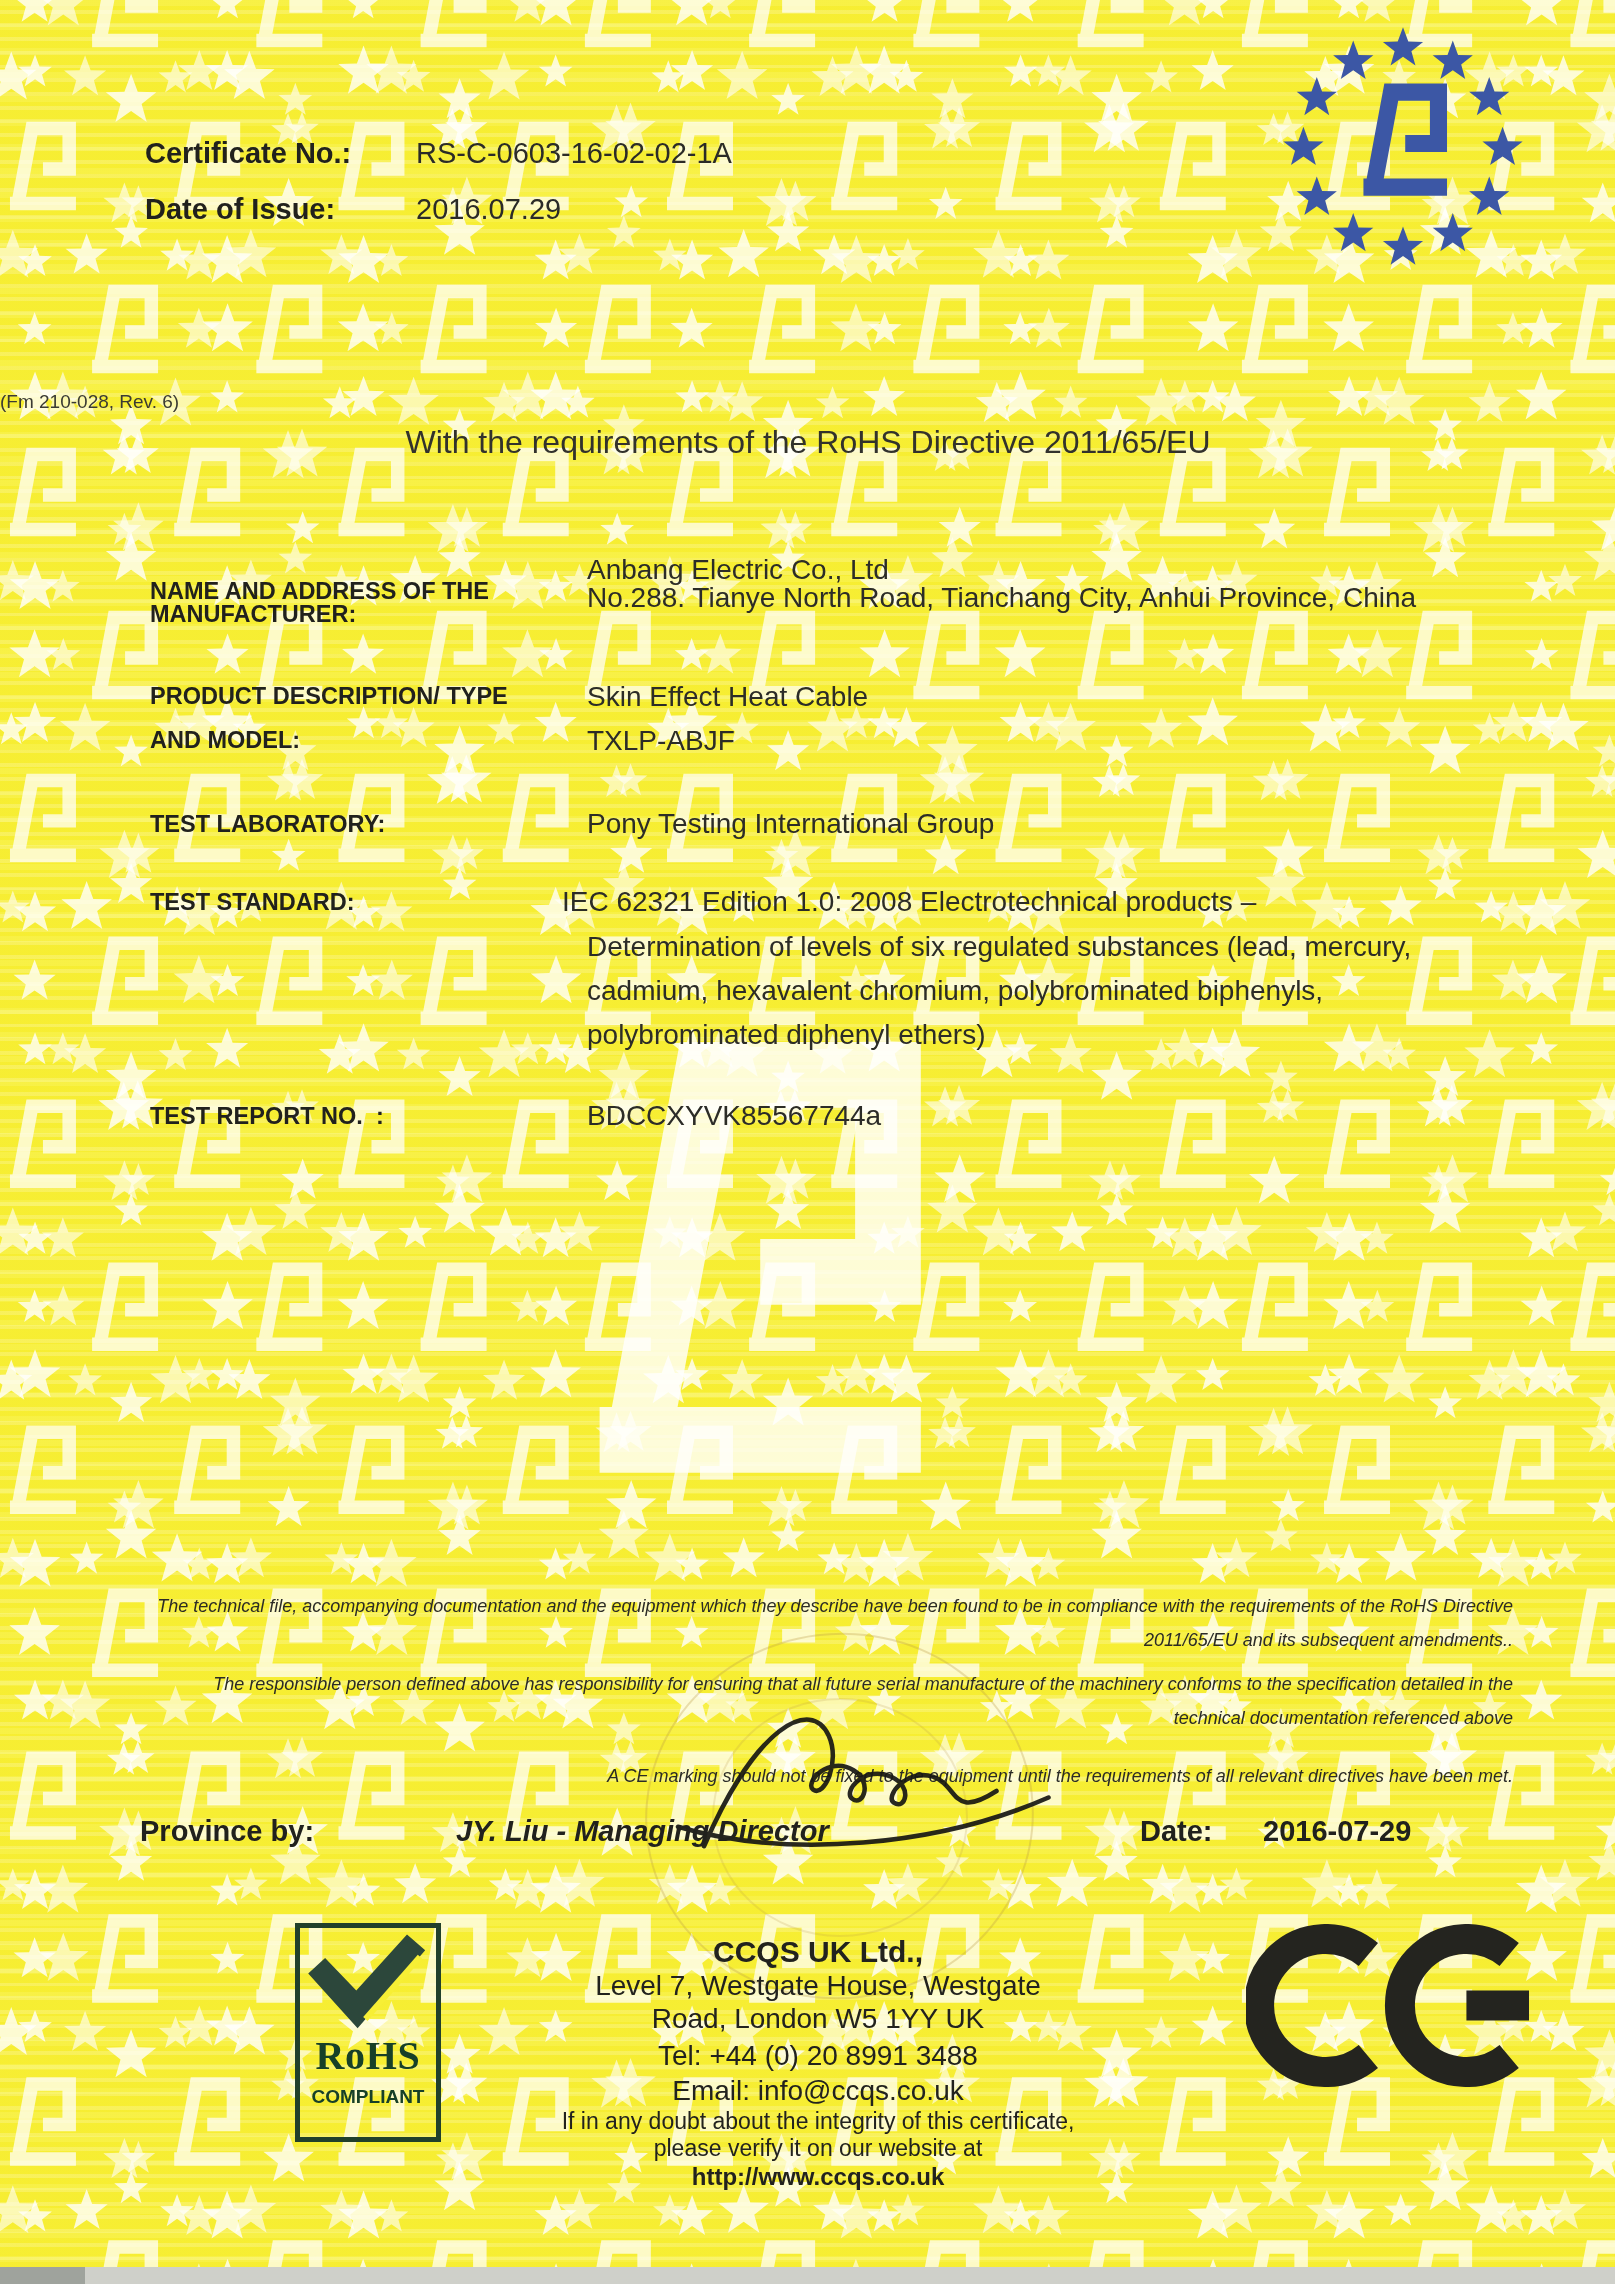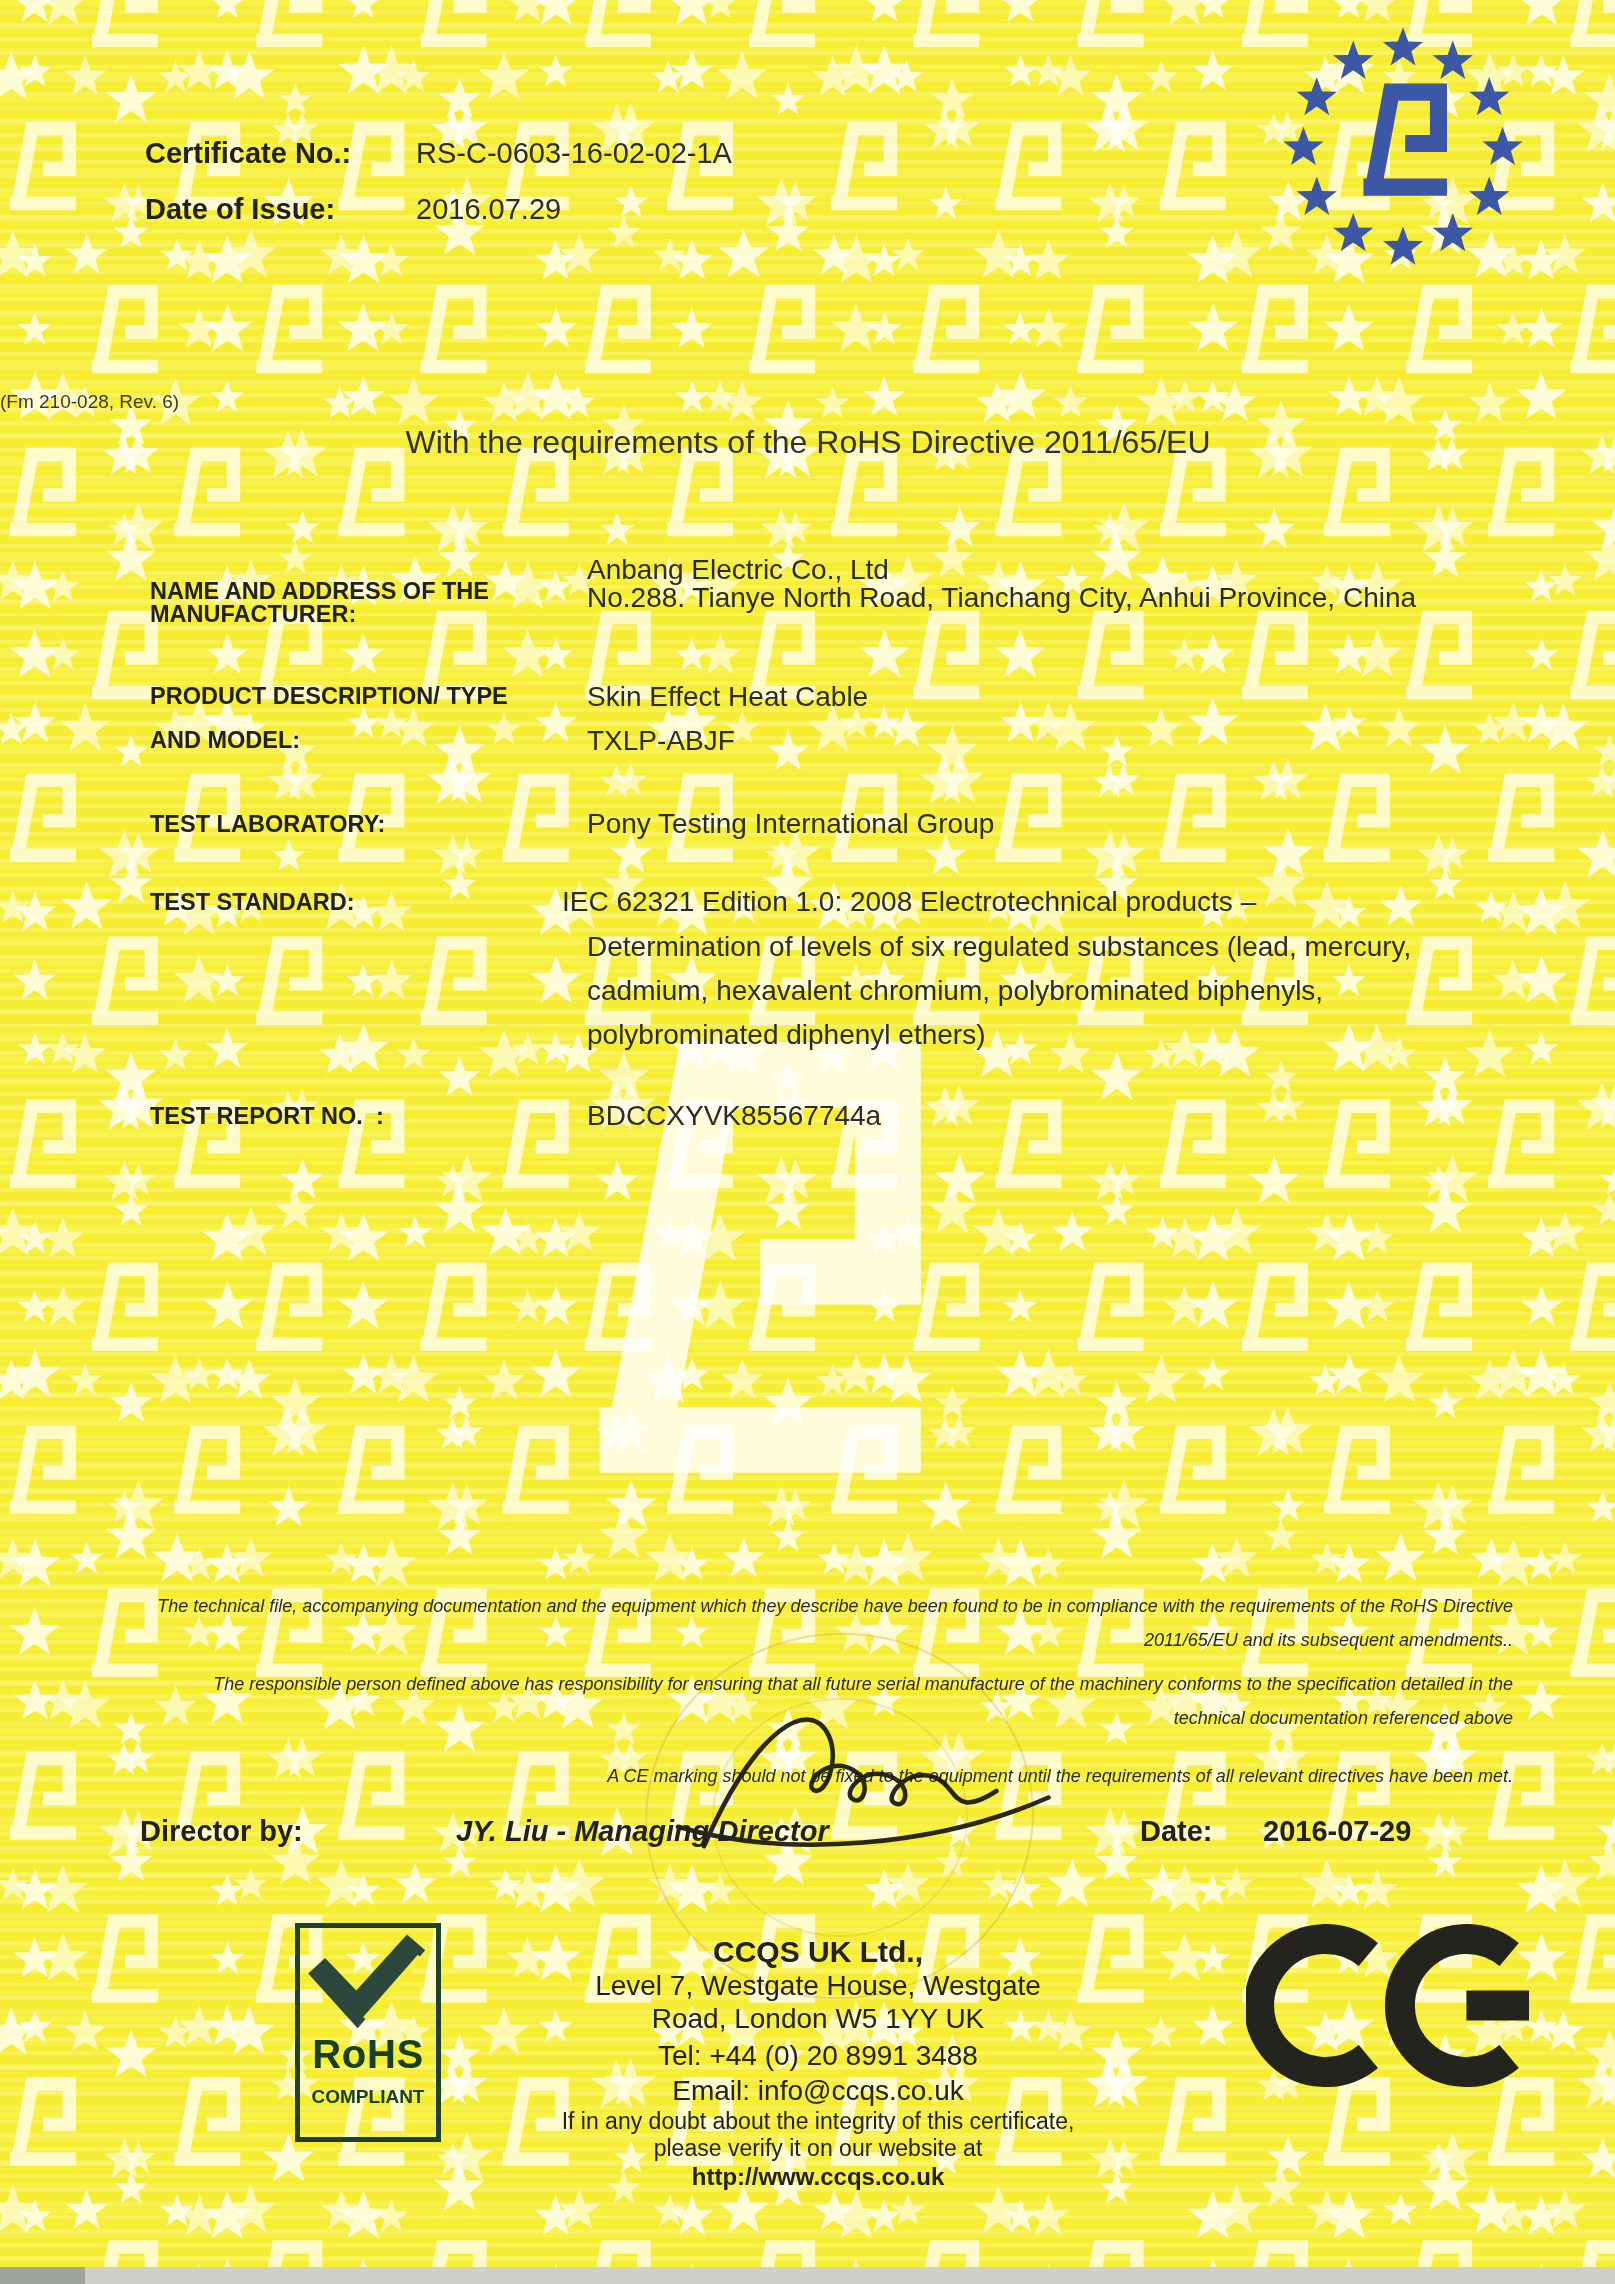--- a/index.html
+++ b/index.html
@@ -22,21 +22,21 @@
   .formref{width:100%;text-align:left;font-size:19px;color:#3a3a33;}
   .subtitle{width:100%;text-align:center;font-size:32px;color:#32322c;}
   .lbl{font-weight:700;font-size:23.5px;color:#21211d;white-space:pre-wrap;}
   .val{font-weight:400;font-size:28px;color:#2c2c27;}
   .legal{width:1375px;font-style:italic;font-size:18px;line-height:34px;color:#2b2b26;text-align:right;}
   .legal p{margin:0 0 10.4px 0;}
   .legal p.gap{margin-bottom:23.5px;}
   .appr-lbl{font-weight:700;font-size:29px;color:#21211d;}
   .appr-name{font-weight:700;font-style:italic;font-size:29px;color:#21211d;}
   .rohs-box{width:146px;height:219px;border:5.9px solid #21402b;box-sizing:border-box;}
-  .rohs-title{position:absolute;left:0;top:104px;width:100%;text-align:center;font-size:40px;font-weight:700;color:#174028;letter-spacing:0.7px;}
+  .rohs-title{position:absolute;left:0;top:104px;width:100%;text-align:center;font-size:40px;font-weight:700;color:#174028;letter-spacing:0.7px;font-family:Liberation Serif, serif;}
   .rohs-sub{position:absolute;left:0;top:158px;width:100%;text-align:center;font-size:19px;font-weight:700;color:#174028;}
   .ccqs{width:606px;text-align:center;color:#22221e;}
   .ccqs .name{font-size:30px;font-weight:700;line-height:34px;}
   .ccqs .addr{font-size:28px;line-height:33px;}
   .ccqs .tel{font-size:28px;line-height:35px;margin-top:2.6px;}
   .ccqs .email{font-size:28px;line-height:35px;}
   .ccqs .note{font-size:23px;line-height:27px;}
   .ccqs .url{font-size:24px;font-weight:700;line-height:30px;}
   .stamp{border-radius:50%;border:2.6px solid rgba(186,152,68,0.30);}
   .stamp2{border-radius:50%;border:2px solid rgba(186,152,68,0.20);}
@@ -1376,21 +1376,21 @@
       <p>A CE marking should not be fixed to the equipment until the requirements of all relevant directives have been met.</p>
     </div>
 
     <svg class="abs" style="left:658px;top:1700px" width="430" height="156" viewBox="0 0 660 240">
       <g fill="none" stroke="#171714" stroke-width="7" stroke-linecap="round" opacity="0.92">
         <path d="M70,225 C150,40 235,-5 262,55 C280,95 255,150 238,138 C224,127 262,85 300,108 C330,126 315,165 298,152 C283,140 318,100 358,118 C392,133 380,170 362,158 C348,148 382,105 422,118 C462,131 450,185 520,140"></path>
         <path d="M30,195 C200,245 430,225 600,150"></path>
       </g>
     </svg>
 
-    <div class="abs appr-lbl" style="left:140px;top:1815px">Director by:</div>
+    <div class="abs appr-lbl" style="left:140px;top:1815px">Province by:</div>
     <div class="abs appr-name" style="left:456px;top:1815px">JY. Liu - Managing Director</div>
     <div class="abs appr-lbl" style="left:1140px;top:1815px">Date:</div>
     <div class="abs appr-lbl" style="left:1263px;top:1815px">2016-07-29</div>
 
     <div class="abs rohs-box" style="left:295px;top:1923px">
       <svg class="abs" style="left:2.6px;top:5.2px" width="130" height="98" viewBox="0 0 200 150">
         <polygon points="8,62 34,38 82,88 160,2 188,26 84,146" fill="#2c473b"></polygon>
         <path d="M96,132 L180,36" stroke="#f7ef35" stroke-width="9" fill="none"></path>
       </svg>
       <div class="rohs-title">RoHS</div>

